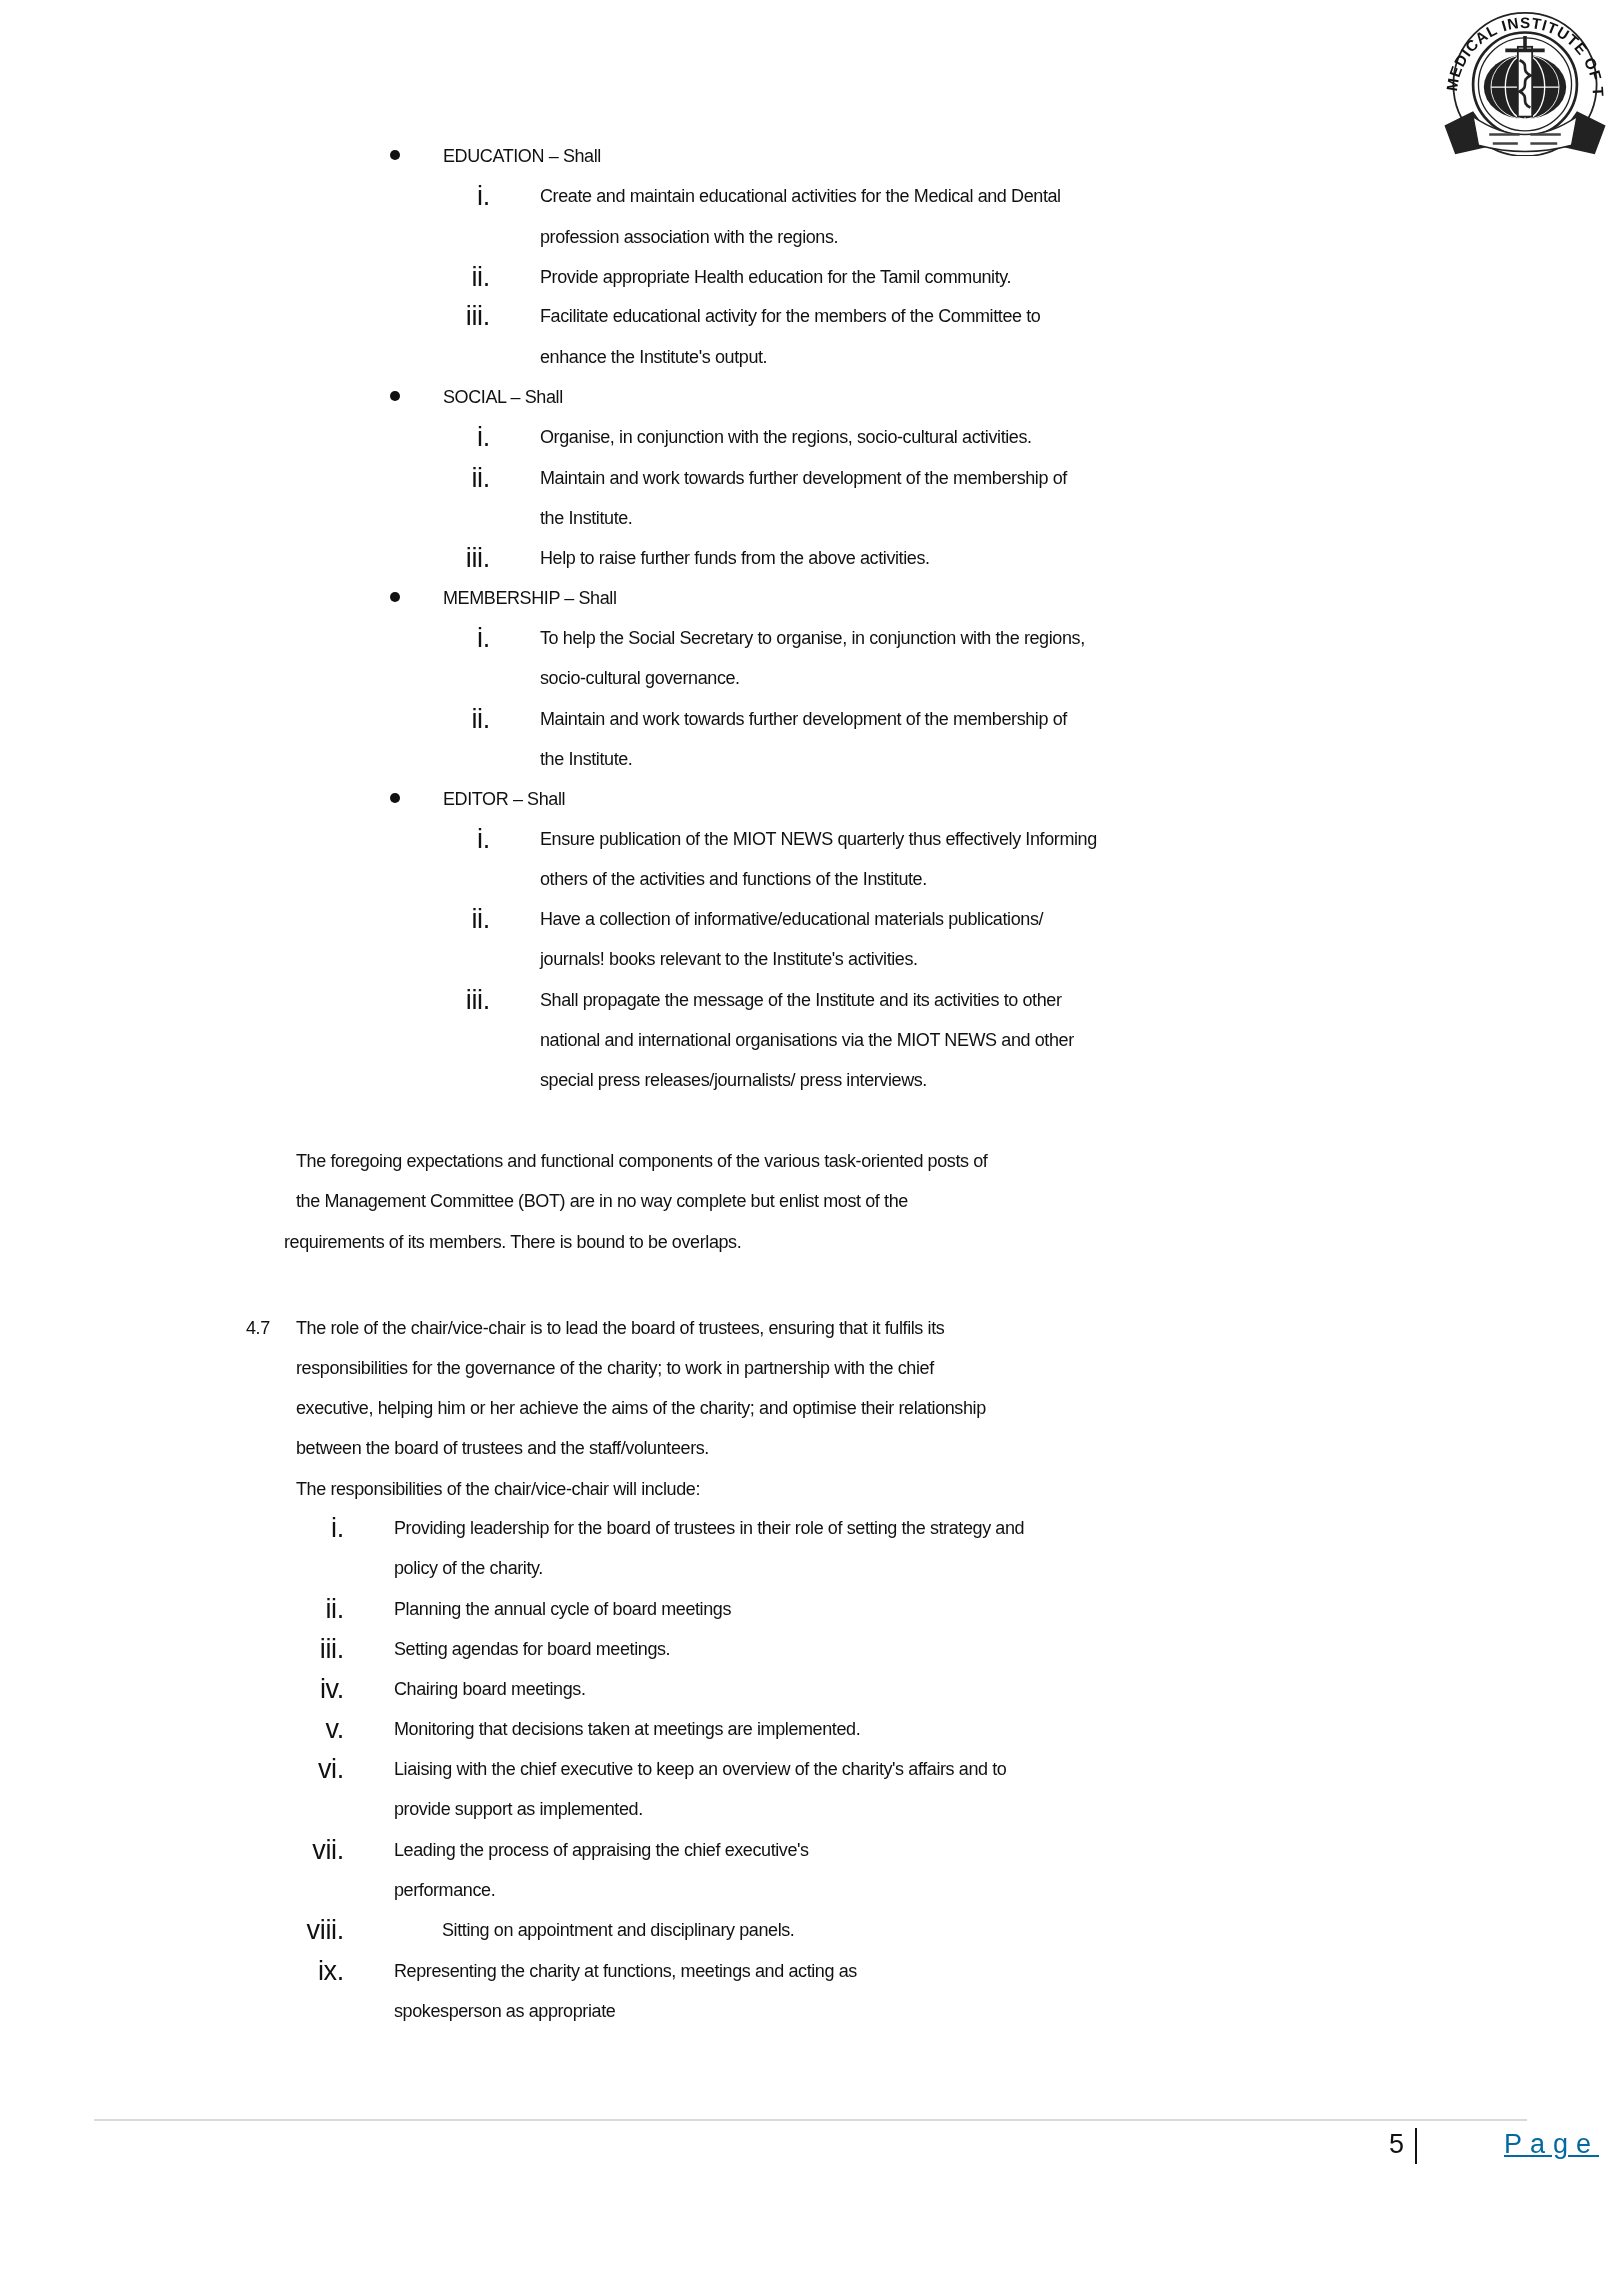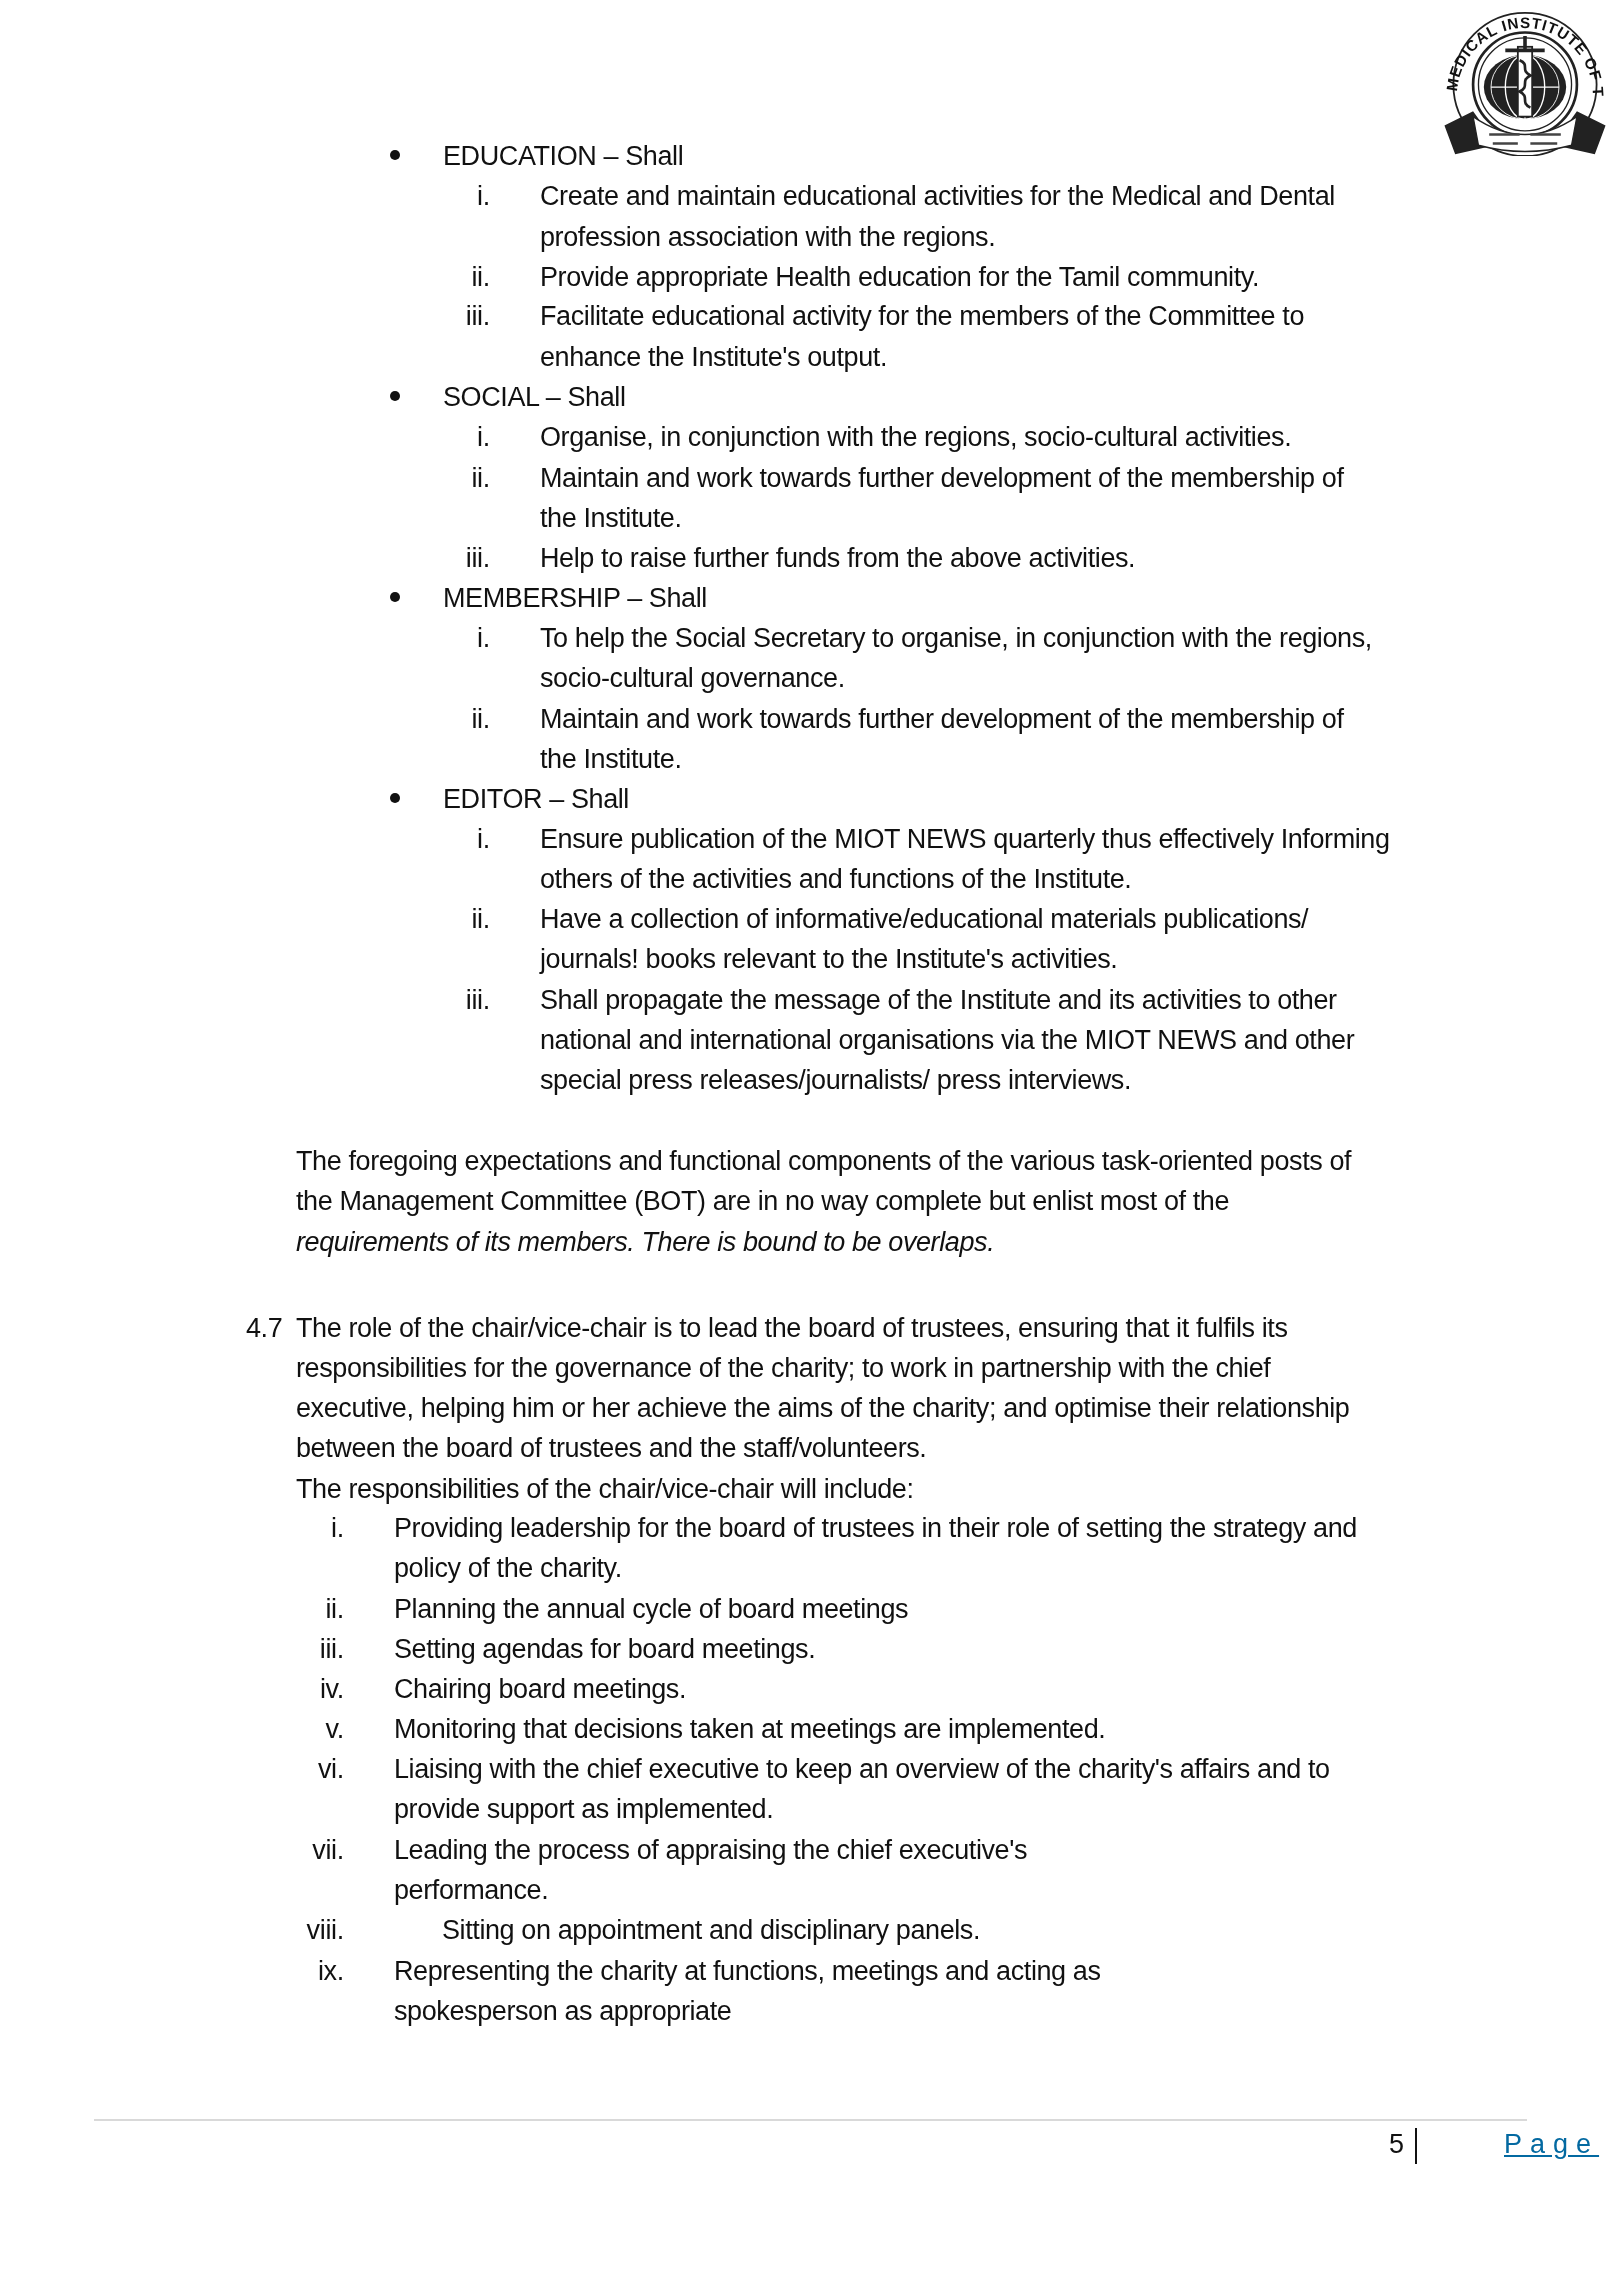--- a/index.html
+++ b/index.html
@@ -1,18 +1,18 @@
 <!DOCTYPE html>
 <html style="font-size:14.3px"><head>
 <meta charset="utf-8">
 <style>
   html, body { margin: 0; padding: 0; background: #ffffff; }
   body { width: 1621px; height: 2293px; position: relative; overflow: hidden;
          font-family: "Liberation Sans", sans-serif; color: #111111; }
-  .ln { position: absolute; height: 40px; line-height: 40px; font-size: 27px;
+  .ln { position: absolute; height: 40px; line-height: 40px; font-size: 18px;
         letter-spacing: -0.4px; white-space: nowrap; }
   .bullet { position: absolute; width: 9.9px; height: 9.9px; border-radius: 50%; background: #111; }
   .num { position: absolute; height: 40px; line-height: 40px; font-size: 27px; text-align: right;
          width: 72px; white-space: nowrap; letter-spacing: -0.3px; }
   .footer-rule { position: absolute; left: 94px; top: 2119px; width: 1433px; height: 1.8px; background: #d9d9d9; }
   .pg { position: absolute; top: 2126px; height: 36px; line-height: 36px; font-size: 27px; white-space: nowrap; }
   .pg-num { left: 1389px; color: #111; }
   .pg-sep { left: 1415px; width: 1.8px; height: 36px; background: #111; top: 2128px; position: absolute; }
   .pg-word { left: 1504px; color: #0369a1; letter-spacing: 8px; text-decoration: underline; }
   .logo { position: absolute; left: 1437px; top: 10.7px; width: 176px; height: 145px; }
@@ -82,21 +82,21 @@
 <div class="num" style="left:418px;top:899px;">ii.</div>
 <div class="ln" style="left:540px;top:899px;">Have a collection of informative/educational materials publications/</div>
 <div class="ln" style="left:540px;top:939px;">journals! books relevant to the Institute's activities.</div>
 <div class="num" style="left:418px;top:980px;">iii.</div>
 <div class="ln" style="left:540px;top:980px;">Shall propagate the message of the Institute and its activities to other</div>
 <div class="ln" style="left:540px;top:1020px;">national and international organisations via the MIOT NEWS and other</div>
 <div class="ln" style="left:540px;top:1060px;">special press releases/journalists/ press interviews.</div>
 
 <div class="ln" style="left:296px;top:1141px;">The foregoing expectations and functional components of the various task-oriented posts of</div>
 <div class="ln" style="left:296px;top:1181px;">the Management Committee (BOT) are in no way complete but enlist most of the</div>
-<div class="ln" style="left:296px;top:1222px;font-style:italic;">requirements of its members. There is bound to be overlaps.</div>
+<div class="ln" style="left:284px;top:1222px;">requirements of its members. There is bound to be overlaps.</div>
 
 <div class="ln" style="left:246px;top:1308px;">4.7</div>
 <div class="ln" style="left:296px;top:1308px;">The role of the chair/vice-chair is to lead the board of trustees, ensuring that it fulfils its</div>
 <div class="ln" style="left:296px;top:1348px;">responsibilities for the governance of the charity; to work in partnership with the chief</div>
 <div class="ln" style="left:296px;top:1388px;">executive, helping him or her achieve the aims of the charity; and optimise their relationship</div>
 <div class="ln" style="left:296px;top:1428px;">between the board of trustees and the staff/volunteers.</div>
 <div class="ln" style="left:296px;top:1469px;">The responsibilities of the chair/vice-chair will include:</div>
 
 <div class="num" style="left:272px;top:1508px;">i.</div>
 <div class="ln" style="left:394px;top:1508px;">Providing leadership for the board of trustees in their role of setting the strategy and</div>

